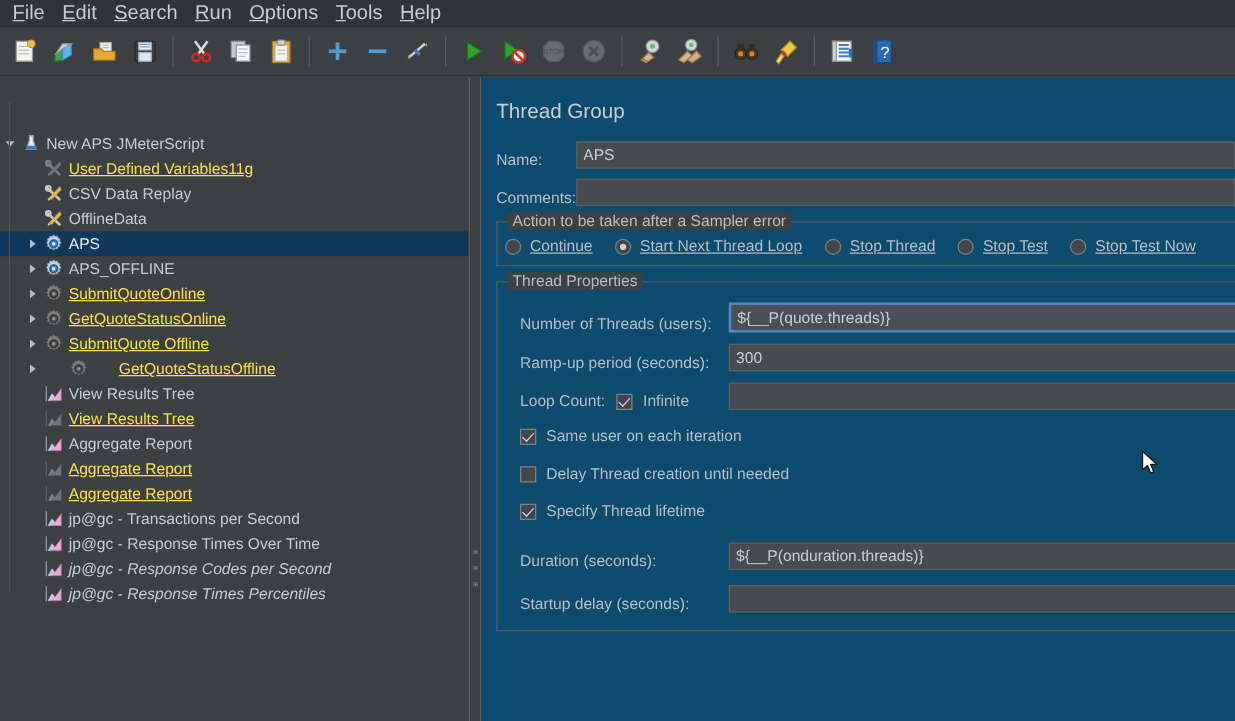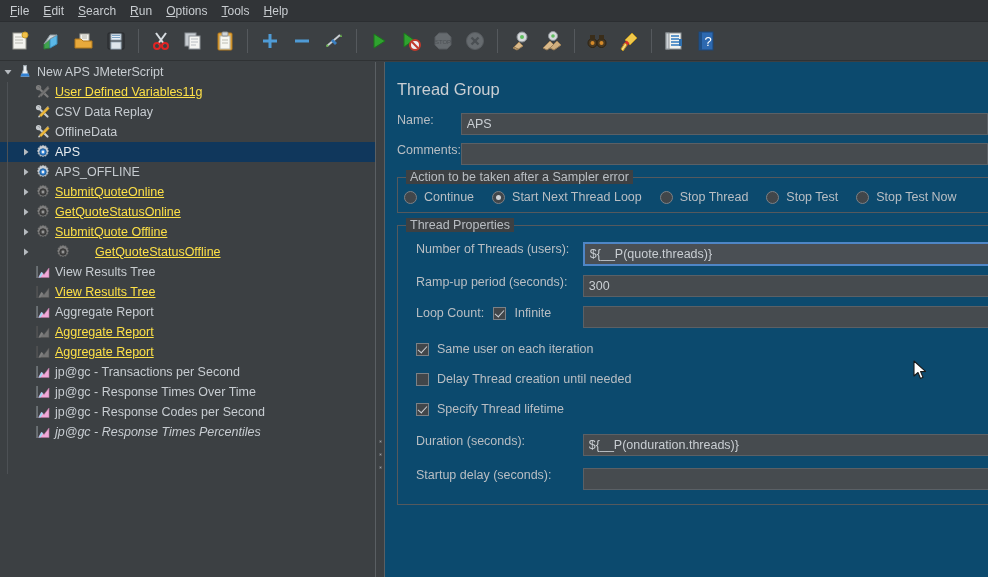--- a/index.html
+++ b/index.html
@@ -19,21 +19,21 @@
   .menubar {
     height: 22px;
     background: #313437;
     display: flex;
     align-items: center;
     padding-left: 3px;
     border-bottom: 1px solid #2b2e31;
   }
   .menu-item {
     padding: 2px 7px;
-    font-size: 12px;
+    font-size: 16px;
     color: #c8ccd0;
     cursor: default;
     white-space: nowrap;
   }
   .menu-item .mn { text-decoration: underline; }
 
   
   .toolbar {
     height: 39px;
     background: #3c4043;
@@ -138,21 +138,21 @@
     overflow: hidden;
     position: relative;
   }
   .panel-title {
     font-size: 16.5px;
     color: #c9ced3;
     margin: 8px 0 14px 0;
   }
   .field-row {
     display: flex;
-    align-items: flex-start;
+    align-items: flex-end;
     margin-bottom: 8px;
   }
   .field-label {
     font-size: 12.5px;
     color: #b9bec3;
     white-space: nowrap;
   }
   .jinput {
     background: #464b4f;
     border: 1px solid #5b6065;
@@ -193,21 +193,21 @@
     border: 1px solid #7c8186;
     background: #41464a;
     margin-right: 7px;
     display: flex; align-items: center; justify-content: center;
   }
   .radio-opt.checked .radio-mark::after {
     content: "";
     width: 5px; height: 5px; border-radius: 50%;
     background: #cdd2d7;
   }
-  .radio-label { font-size: 12.5px; color: #b9bec3; white-space: nowrap; }
+  .radio-label { font-size: 12.5px; color: #b9bec3; white-space: nowrap; text-decoration: underline; }
 
   
   .cb-row { display: flex; align-items: center; margin-bottom: 10px; cursor: default; }
   .cb-mark {
     width: 13px; height: 13px;
     border: 1px solid #7c8186;
     background: #41464a;
     margin-right: 8px;
     position: relative;
   }
@@ -428,21 +428,21 @@
       </svg>
     </div>
 
   </div>
 
   <div class="main">
 
     <div class="tree-panel">
       <div class="tree-guide"></div>
       <div id="tree-rows">
-          <div class="tree-row" style="padding-left: 0px;">
+          <div class="tree-row" style="padding-left: 0px; margin-top: 43px;">
             <span class="twisty">
               <svg width="10" height="10" viewBox="0 0 10 10">
                 <path d="M1.5 3 L8.5 3 L5 7.5 Z" fill="#b6bbc0"></path>
               </svg>
             </span>
             <span class="ticon">
               <svg width="16" height="16" viewBox="0 0 16 16">
                 <path d="M6.5 1.5 h3 v4 l2.5 7 h-8 l2.5 -7 z" fill="#e9edf0" stroke="#9aa3aa"></path>
                 <path d="M4.6 9.5 h6.8 l1.2 3 h-9.2 z" fill="#2f7fd1"></path>
                 <rect x="6.2" y="1" width="3.6" height="1.2" fill="#9aa3aa"></rect>
@@ -646,21 +646,21 @@
             <span class="twisty"></span>
             <span class="ticon">
               <svg width="16" height="16" viewBox="0 0 16 16">
                 <rect x="1.5" y="2" width="1.1" height="12" fill="#8d9398"></rect>
                 <path d="M3.5 13.5 L6.5 8 L9 10.5 L14 4 L14 13.5 Z" fill="#f0a8d8" stroke="#b4729c" stroke-width="0.6"></path>
                 <path d="M3.5 13.5 L6.5 8 L8 9.6 L5.4 13.5 Z" fill="#9fd8f2"></path>
               </svg>
             </span>
             <span class="tlabel">jp@gc - Response Times Over Time</span>
           </div>
-          <div class="tree-row" style="padding-left: 18px;">
+          <div class="tree-row" style="padding-left: 18px; font-style: italic;">
             <span class="twisty"></span>
             <span class="ticon">
               <svg width="16" height="16" viewBox="0 0 16 16">
                 <rect x="1.5" y="2" width="1.1" height="12" fill="#8d9398"></rect>
                 <path d="M3.5 13.5 L6.5 8 L9 10.5 L14 4 L14 13.5 Z" fill="#f0a8d8" stroke="#b4729c" stroke-width="0.6"></path>
                 <path d="M3.5 13.5 L6.5 8 L8 9.6 L5.4 13.5 Z" fill="#9fd8f2"></path>
               </svg>
             </span>
             <span class="tlabel">jp@gc - Response Codes per Second</span>
           </div>

